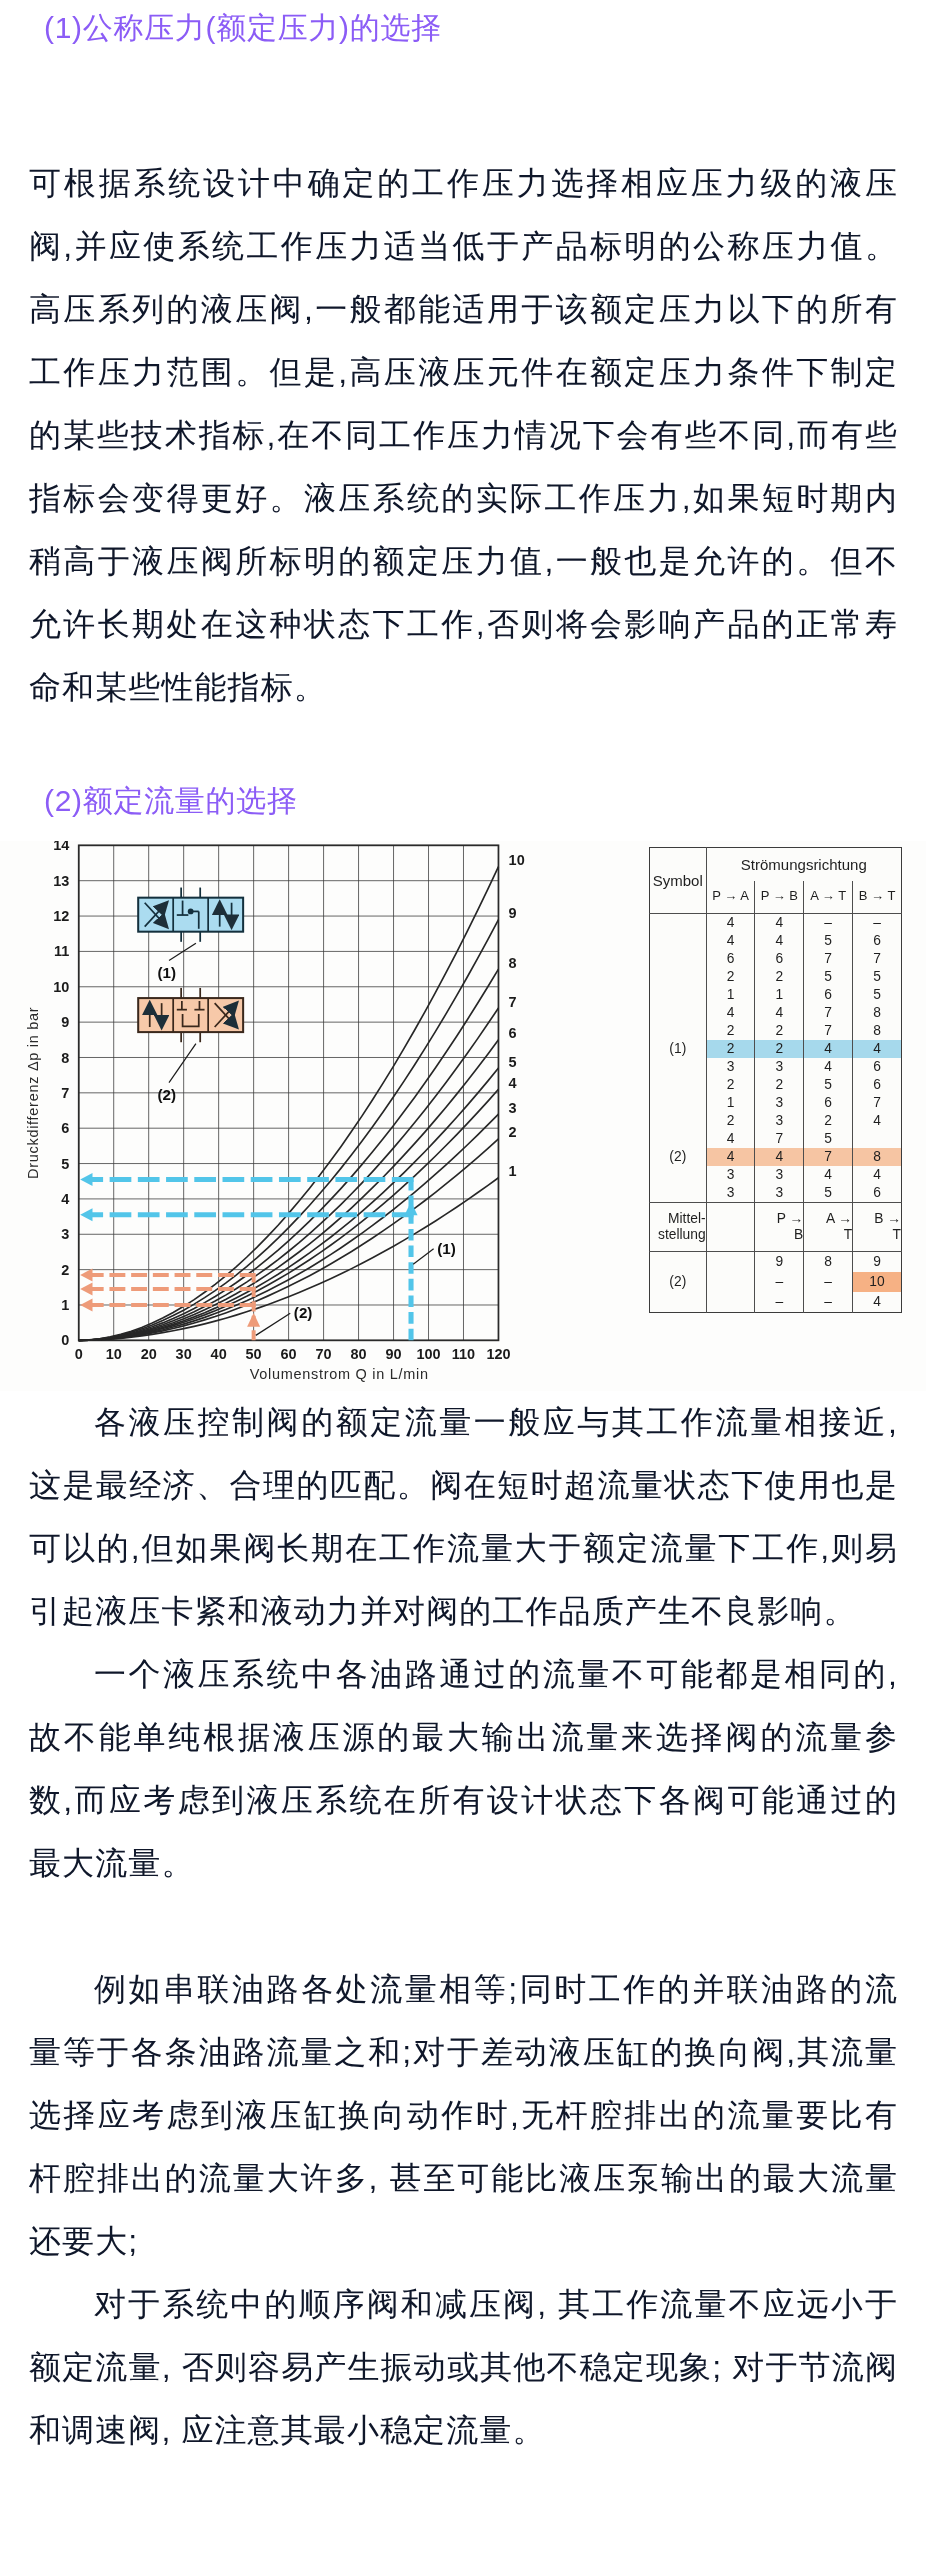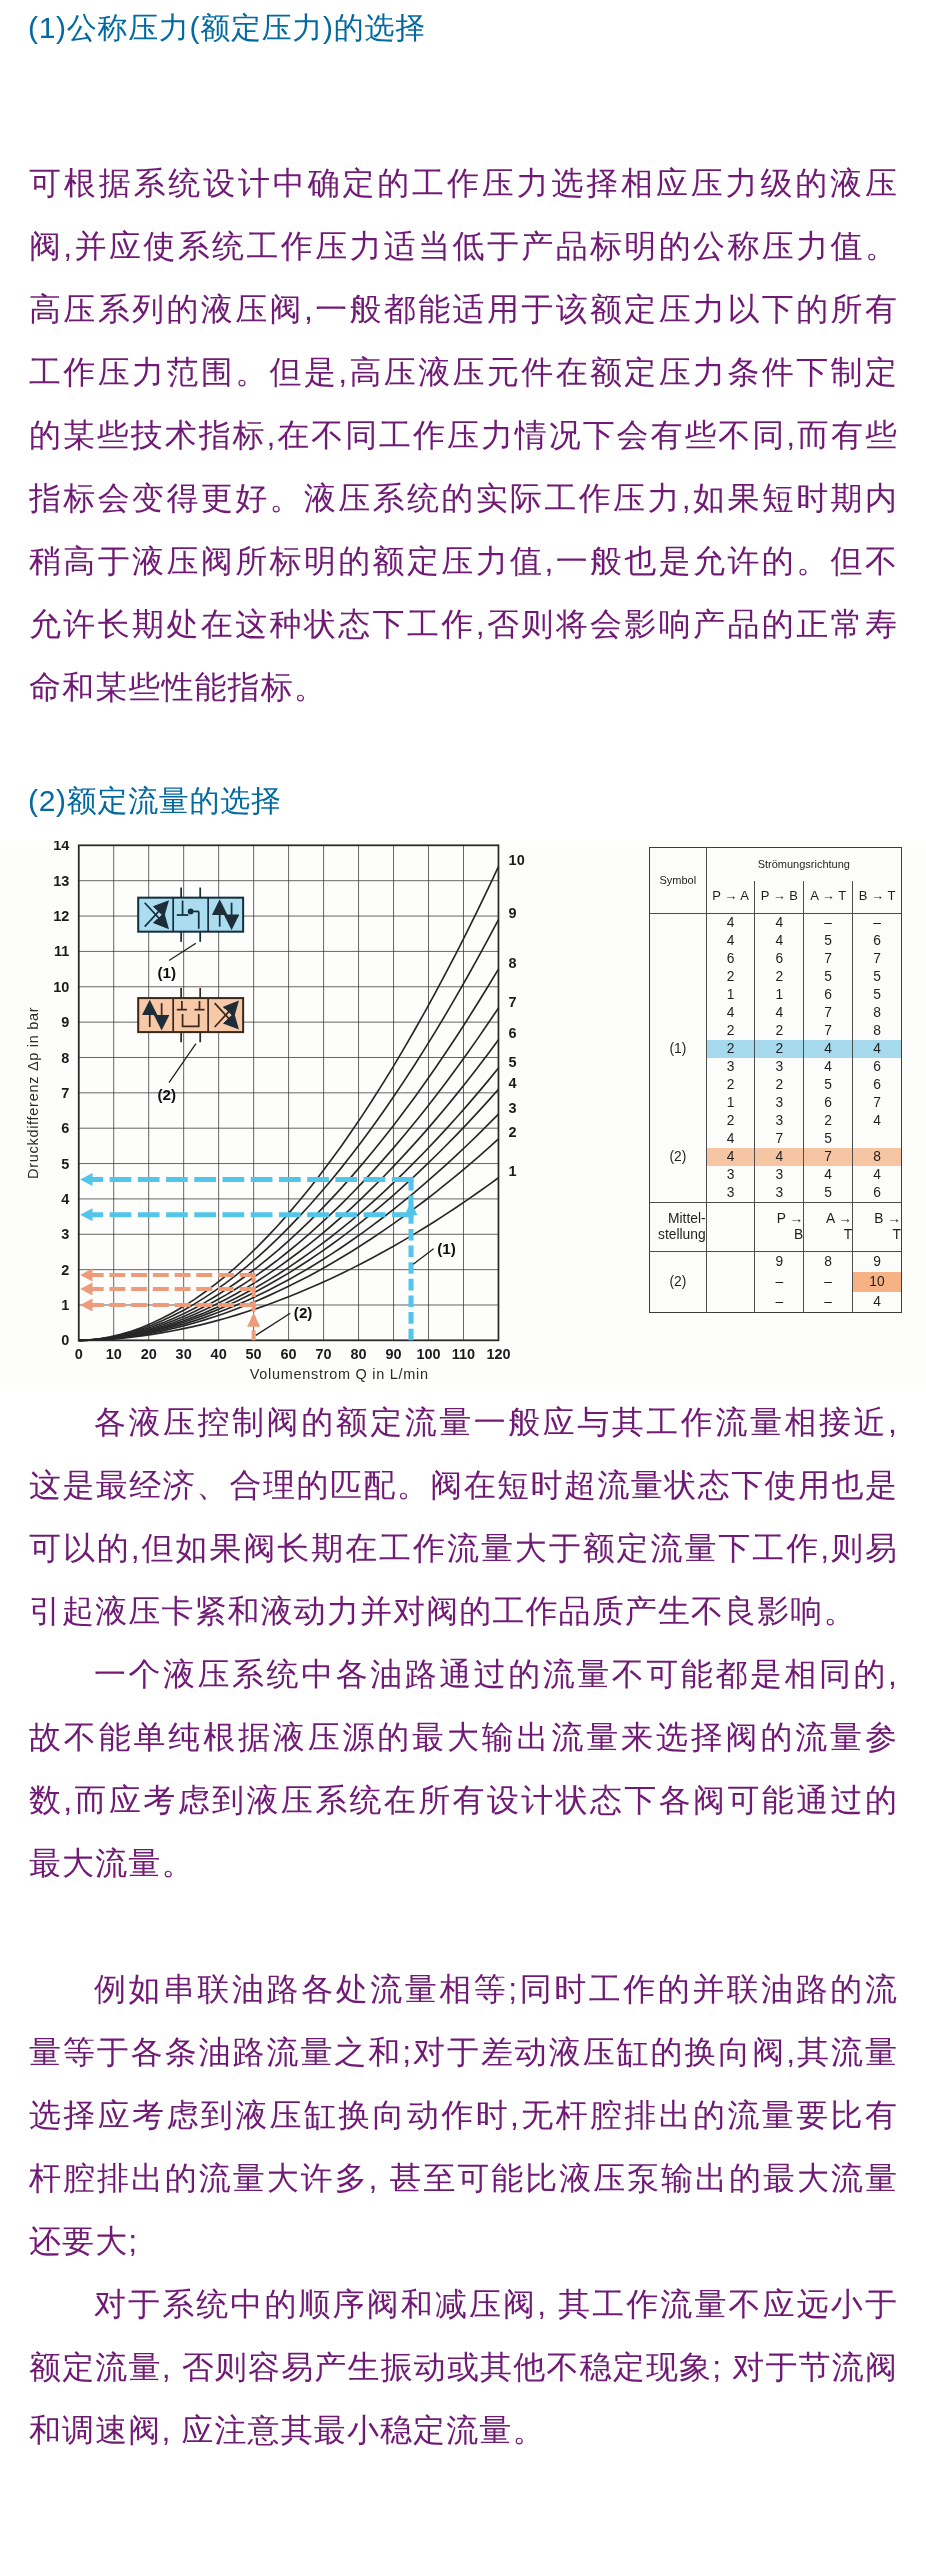--- a/index.html
+++ b/index.html
@@ -2,26 +2,26 @@
 <html style="font-size:11.6px"><head>
 <meta charset="utf-8">
 <style>
   html,body{margin:0;padding:0;}
   body{
     width:927px;height:2576px;background:#ffffff;overflow:hidden;
     font-family:"Liberation Sans","DejaVu Sans",sans-serif;color:#2b2b2b;
   }
   .h-title{
     font-size:30px;font-weight:500;line-height:36px;letter-spacing:0.7px;
-    margin:10px 29px 0 28px;color:#0369a1;
+    margin:10px 29px 0 44px;color:#8b5cf6;
   }
   .h-title.second{margin-top:64px;}
   p.body-para{
     font-size:32px;line-height:63px;letter-spacing:1.1px;margin:0 29px;
-    text-align:justify;color:#701a75;
+    text-align:justify;color:#0f172a;
   }
   p.first-para{margin-top:106px;}
   p.indent{text-indent:65px;}
   p.gap-before{margin-top:63px;}
   .figure{
     position:relative;width:927px;height:550px;margin-top:22px;background:#fdfdfc;
   }
   #chart-svg{position:absolute;left:22px;top:0;}
   .grid{stroke:#3e3e3e;stroke-width:1.1;}
   .pborder{fill:none;stroke:#2a2a2a;stroke-width:2.4;}
@@ -33,21 +33,21 @@
   .glabel{font:700 21px "Liberation Sans",sans-serif;fill:#101010;}
   
   #flow-table{position:absolute;left:649px;top:5.8px;width:253px;}
   #flow-table table{border-collapse:collapse;width:253px;border:1.8px solid #3c3c3c;background:#fcfcfa;}
   #flow-table td{
     border-left:1.2px solid #4d4d4d;text-align:center;vertical-align:middle;
     font:400 13.8px/1.15 "Liberation Sans",sans-serif;color:#1f1f1f;padding:0;
   }
   #flow-table td.sym{border-left:none;width:56px;}
   #flow-table td.d{width:49px;}
-  #flow-table tr.h1 td{height:33px;font-size:11px;}
+  #flow-table tr.h1 td{height:33px;font-size:15px;}
   #flow-table tr.h2 td{height:32px;border-bottom:1.2px solid #4d4d4d;font-size:13px;margin-left:16px;}
   #flow-table tr.h1 td.sym{border-bottom:1.2px solid #4d4d4d;}
   #flow-table tr.body td{height:18px;}
   #flow-table tr.mh td{height:48px;border-top:1.2px solid #4d4d4d;border-bottom:1.2px solid #4d4d4d;text-align:right;}
   #flow-table tr.mrow td{height:20px;}
   #flow-table tr.hl-blue td.d{background:#a6d9ec;}
   #flow-table tr.hl-orange td.d{background:#f6c5a3;}
   #flow-table td.hl-cell{background:#f6b184;}
 </style>
 </head>

